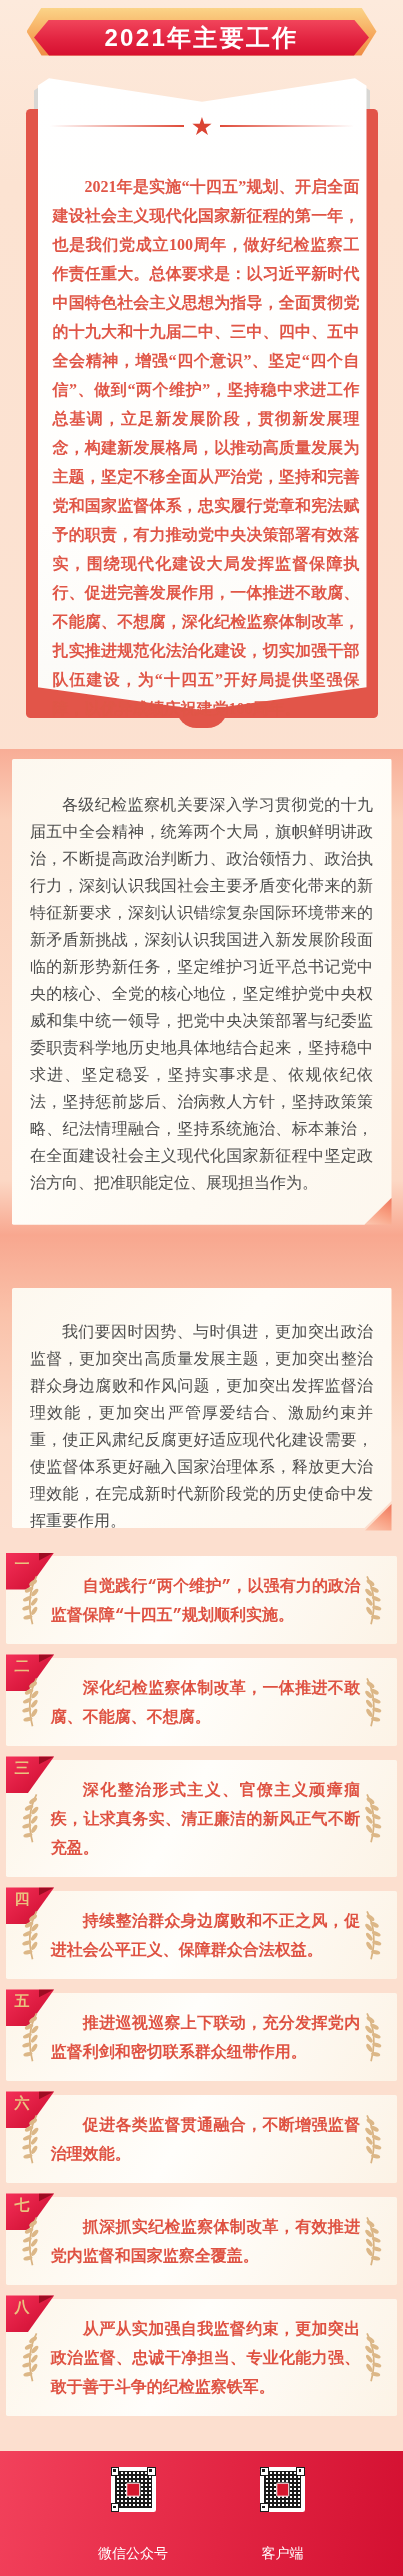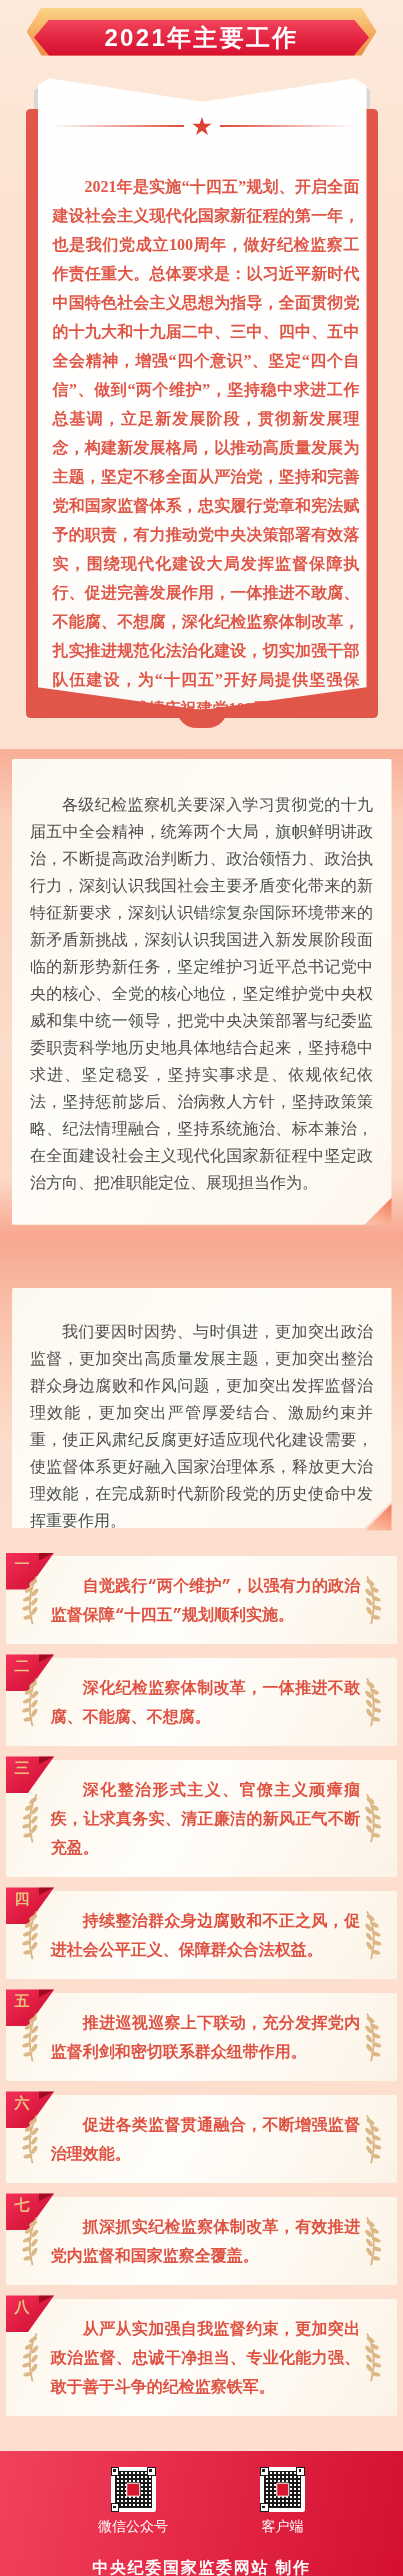--- a/index.html
+++ b/index.html
@@ -99,21 +99,21 @@
     margin:0 37px 0 45px;
     font-family:Liberation Mono, monospace;font-weight:700;
     font-size:16px;line-height:29px;color:#df5242;text-align:justify;text-indent:2em;
   }
   
   .footer{
     position:absolute;top:2451px;left:0;width:403px;height:125px;
     background:linear-gradient(100deg,#f2415b 0%,#e22543 55%,#d31031 100%);
   }
   .qr-row{display:flex;justify-content:center;gap:92px;padding-top:16px;}
-  .qr-col{display:flex;flex-direction:column;align-items:center;}
+  .qr-col{display:flex;flex-direction:column;align-items:center;gap:27px;}
   .qr{position:relative;width:45px;height:45px;background:#ffffff;border-radius:2.3px;padding:4px;box-sizing:border-box;}
   .qr-mod{
     position:relative;width:100%;height:100%;
     background:
       repeating-linear-gradient(90deg,#1a1a1a 0 1.7px,transparent 1.7px 4px),
       repeating-linear-gradient(0deg,#1a1a1a 0 1.7px,transparent 1.7px 4px);
   }
   .finder{position:absolute;width:8.6px;height:8.6px;border:1.7px solid #1a1a1a;background:#fff;box-sizing:border-box;}
   .finder::after{content:"";position:absolute;left:1.2px;top:1.2px;width:2.9px;height:2.9px;background:#1a1a1a;}
   .finder.tl{top:0;left:0;}

